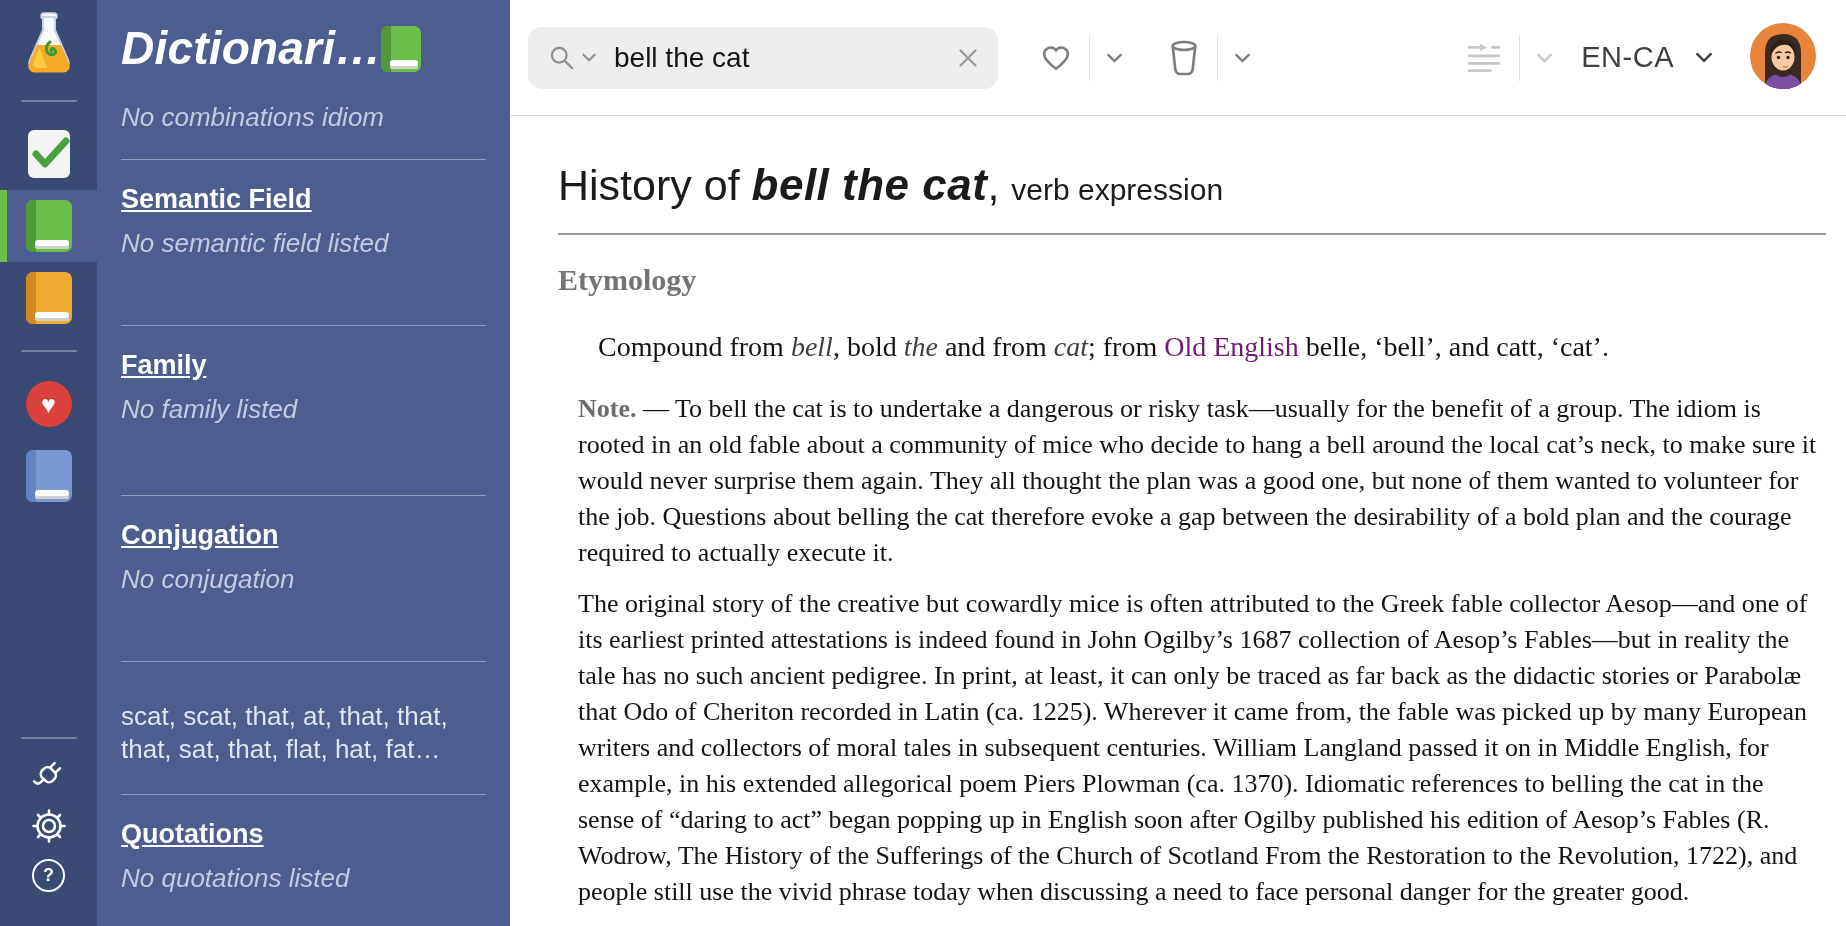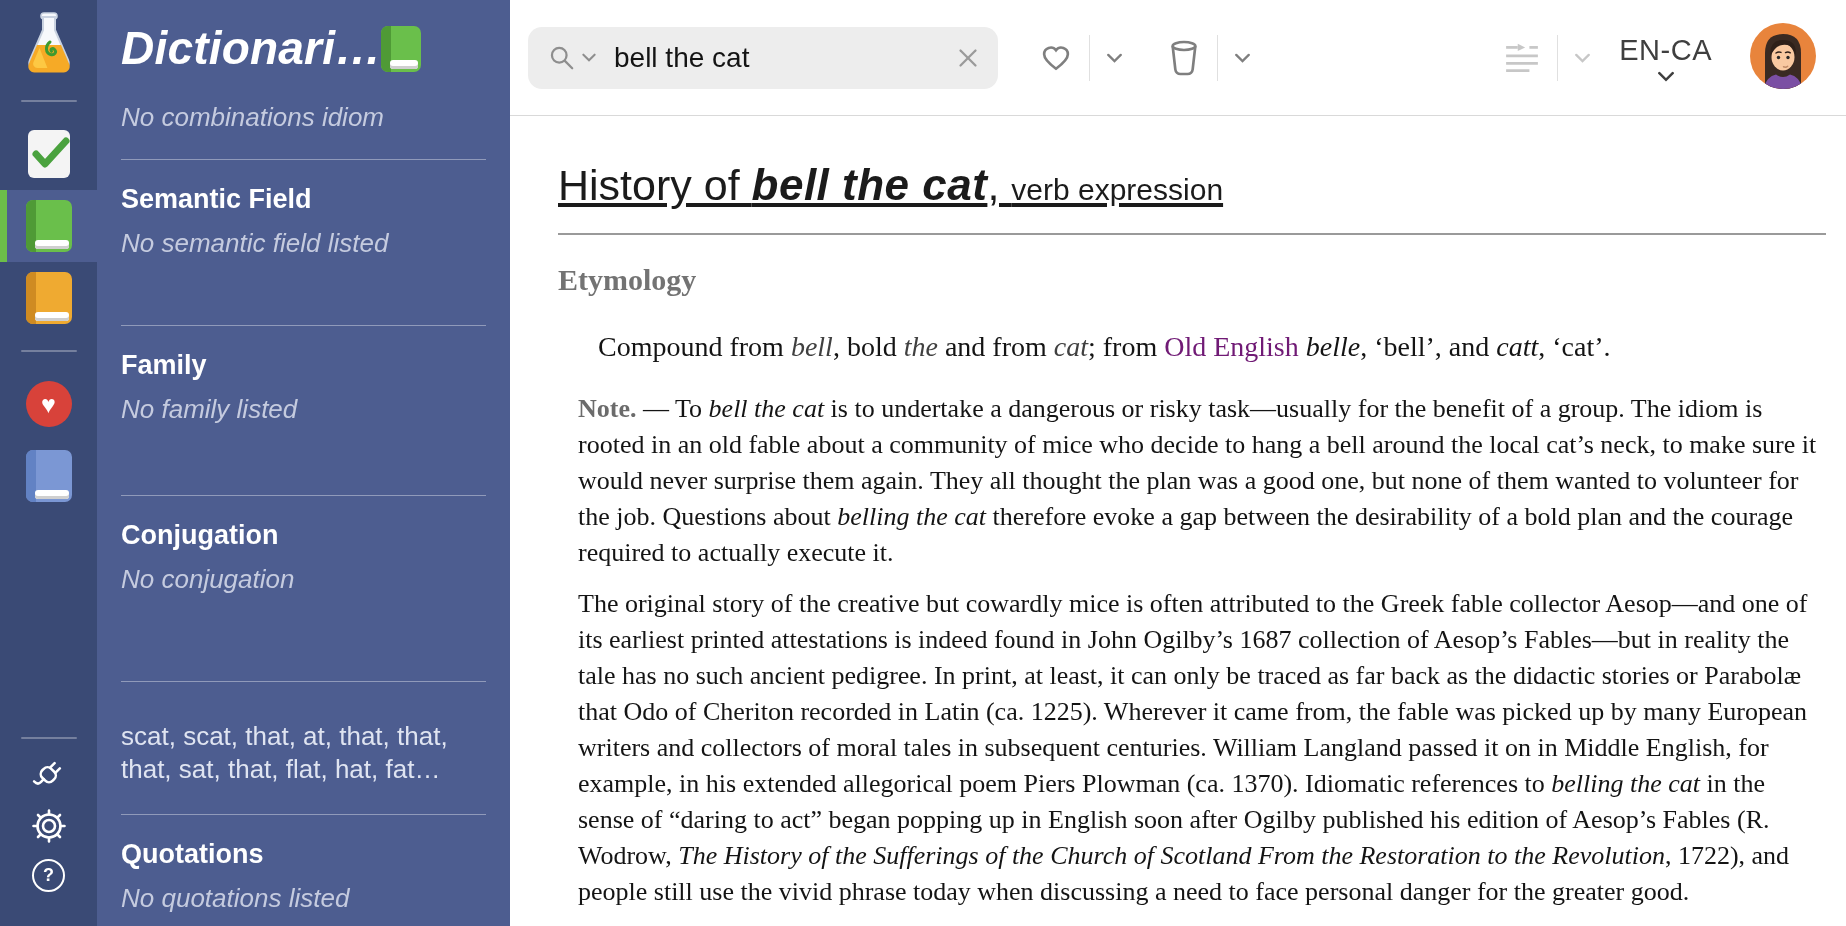--- a/index.html
+++ b/index.html
@@ -31,53 +31,53 @@
   .help-badge{width:29px;height:29px;border:2.4px solid #fff;border-radius:50%;display:flex;align-items:center;justify-content:center;color:#fff;font-size:18px;font-weight:600;}
 
   
   .panel{width:413px;background:#4d5d90;color:#fff;padding:22px 24px 0;box-sizing:border-box;flex-shrink:0;display:flex;flex-direction:column;overflow:hidden;}
   .panel-head{display:flex;align-items:flex-start;justify-content:flex-start;font-style:italic;}
   .panel-title{font-size:46px;font-weight:700;letter-spacing:.2px;line-height:52px;white-space:nowrap;}
   .empty-note{font-style:italic;color:#c5cbdf;font-size:26px;}
   .first-empty{margin-top:28px;}
   .sec-div{height:1px;background:rgba(255,255,255,.38);margin-top:26px;flex-shrink:0;}
   .sec{margin-top:24px;flex-shrink:0;}
-  .sec-head{display:flex;justify-content:space-between;align-items:center;}
+  .sec-head{display:flex;justify-content:space-between;align-items:center;text-decoration:underline;}
   .sec-title{font-size:27px;font-weight:700;}
   .collapse-dash{font-size:28px;color:rgba(255,255,255,.85);line-height:20px;}
   .sec-body{margin-top:13px;}
   .rhyme-body{margin-top:14px;font-size:26px;line-height:33px;color:#dfe4f1;}
-  .sec-mb1{margin-bottom:40px;} .sec-mb2{margin-bottom:44px;} .sec-mb3{margin-bottom:60px;} .sec-mb4{margin-bottom:2px;}
+  .sec-mb1{margin-bottom:40px;} .sec-mb2{margin-bottom:44px;} .sec-mb3{margin-bottom:40px;} .sec-mb4{margin-bottom:2px;}
 
   
   .main{flex:1;display:flex;flex-direction:column;background:#fff;min-width:0;}
   .toolbar{height:116px;display:flex;align-items:center;padding:0 30px 0 18px;border-bottom:1px solid #d9d9d9;flex-shrink:0;box-sizing:border-box;}
   .search{width:470px;height:62px;background:#ededed;border-radius:14px;display:flex;align-items:center;padding:0 20px;box-sizing:border-box;flex-shrink:0;}
   .search-scope{display:flex;align-items:center;gap:7px;cursor:pointer;}
   .search-input{border:none;background:transparent;outline:none;font-family:"Liberation Sans",sans-serif;font-size:28px;color:#141414;margin-left:16px;flex:1;min-width:0;}
   .vdiv{width:1px;height:46px;background:#e0e0e0;margin:0 17px;}
   .tool-group{display:flex;align-items:center;}
   .ml1{margin-left:42px;} .ml2{margin-left:46px;}
   .icon-btn{display:flex;align-items:center;justify-content:center;cursor:pointer;background:none;border:none;padding:0;}
-  .lang{display:flex;align-items:center;gap:4px;margin-left:29px;cursor:pointer;flex-direction:column;}
+  .lang{display:flex;align-items:center;gap:22px;margin-left:29px;cursor:pointer;}
   .lang-label{font-size:29px;color:#3f3f3f;letter-spacing:.5px;}
   .avatar{margin-left:38px;border-radius:50%;cursor:pointer;flex-shrink:0;}
 
   .content{padding:0 20px 0 48px;overflow:hidden;}
   .article-title{margin-top:44px;font-size:43px;color:#1b1b1b;line-height:50px;}
   .article-title .term{font-weight:700;font-style:italic;font-size:44px;letter-spacing:.5px;}
   .article-title .pos{font-size:30px;}
   .title-rule{height:2px;background:#9a9a9a;margin-top:18px;}
   .serif{font-family:"Liberation Serif","DejaVu Serif",serif;}
   .ety-head{margin-top:28px;font-size:30px;font-weight:700;color:#737373;}
   .ety-line{margin:34px 0 0 40px;font-size:28px;color:#141414;}
   .para{margin:28px 0 0 20px;font-size:26px;line-height:36px;color:#141414;}
   .para.second{margin-top:15px;}
 
-  .seg-i{font-style:italic;}
+  .seg-i{}
   .seg-link{color:#404040;font-style:italic;}
   .seg-orange{color:#701a75;}
   .seg-note{color:#6b6b6b;font-weight:700;}
 </style>
 </head>
 <body>
 
 <div class="app">
 
   <nav class="rail">
@@ -294,21 +294,21 @@
             <circle cx="38" cy="34.5" r="1.7" fill="#2a2a2a"></circle>
             <path d="M26 30 q2.5-1.8 5-.6 M35.5 29.6 q2.5-1.2 4.8 .2" stroke="#2e2019" stroke-width="1.4" fill="none" stroke-linecap="round"></path>
             <path d="M33.5 43.8 q2.4 1 4.2-.6" stroke="#c08a66" stroke-width="1.5" fill="none" stroke-linecap="round"></path>
             <path d="M13 66 q4-13 13-14.5 q7 5 14 0 q9 1.5 13 14.5 Z" fill="#7b4fa3"></path>
           </g>
         </svg>
       </div>
     </div>
 
     <div class="content">
-      <h1 class="article-title" style="margin-bottom:12px;font-weight:400;text-decoration:underline;">
+      <h1 class="article-title" style="margin-bottom:12px;font-weight:400;">
         <span>History of </span><span class="term">bell the cat</span><span>, </span><span class="pos">verb expression</span>
       </h1>
       <div class="title-rule"></div>
 
       <h2 class="ety-head serif" style="margin:28px 0 0;">Etymology</h2>
 
       <p class="ety-line serif"><span>Compound from </span><span class="seg-link">bell</span><span>, bold </span><span class="seg-link">the</span><span> and from </span><span class="seg-link">cat</span><span>; from </span><span class="seg-orange">Old English</span><span> </span><span class="seg-i">belle</span><span>, ‘bell’, and </span><span class="seg-i">catt</span><span>, ‘cat’.</span></p>
 
       <p class="para serif"><span class="seg-note">Note.</span><span> — To </span><span class="seg-i">bell the cat</span><span> is to undertake a dangerous or risky task—usually for the benefit of a group. The idiom is rooted in an old fable about a community of mice who decide to hang a bell around the local cat’s neck, to make sure it would never surprise them again. They all thought the plan was a good one, but none of them wanted to volunteer for the job. Questions about </span><span class="seg-i">belling the cat</span><span> therefore evoke a gap between the desirability of a bold plan and the courage required to actually execute it.</span></p>
 

